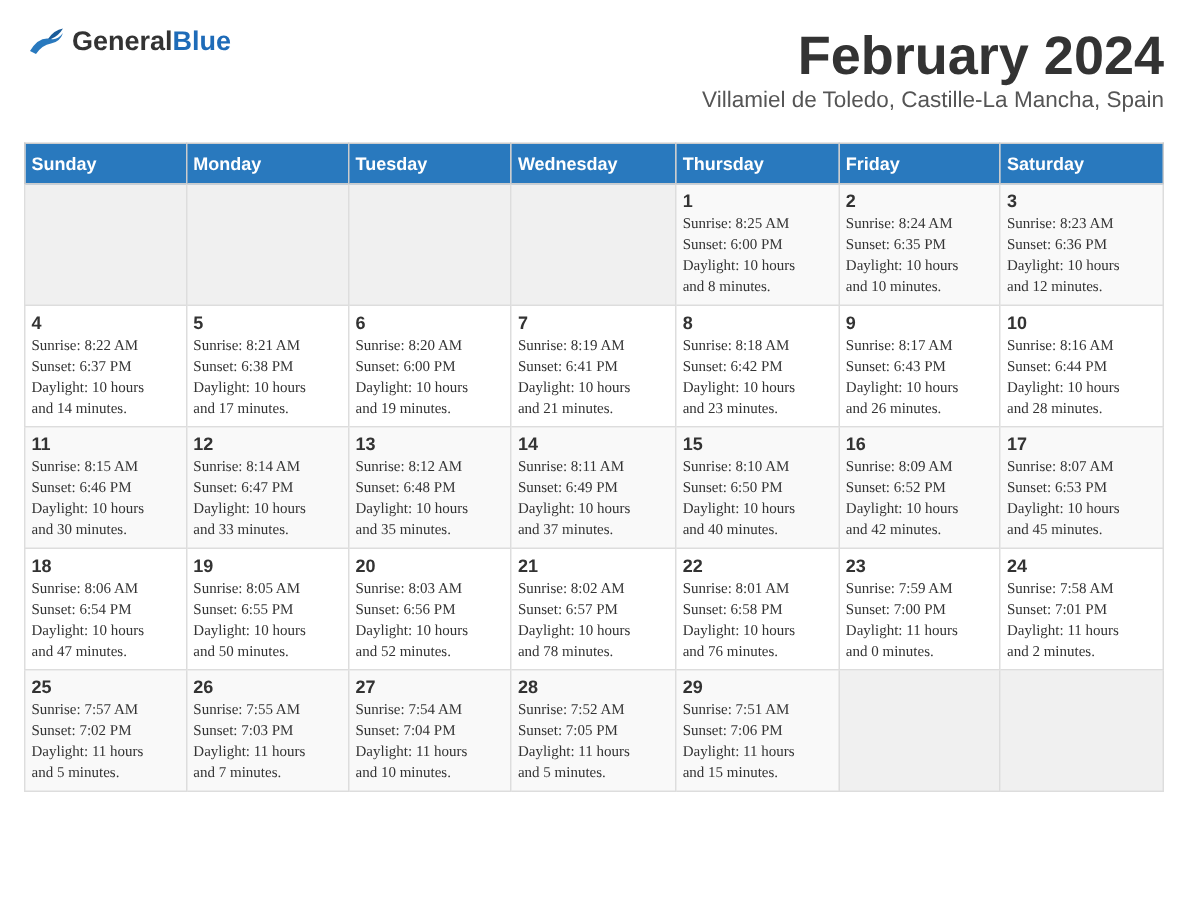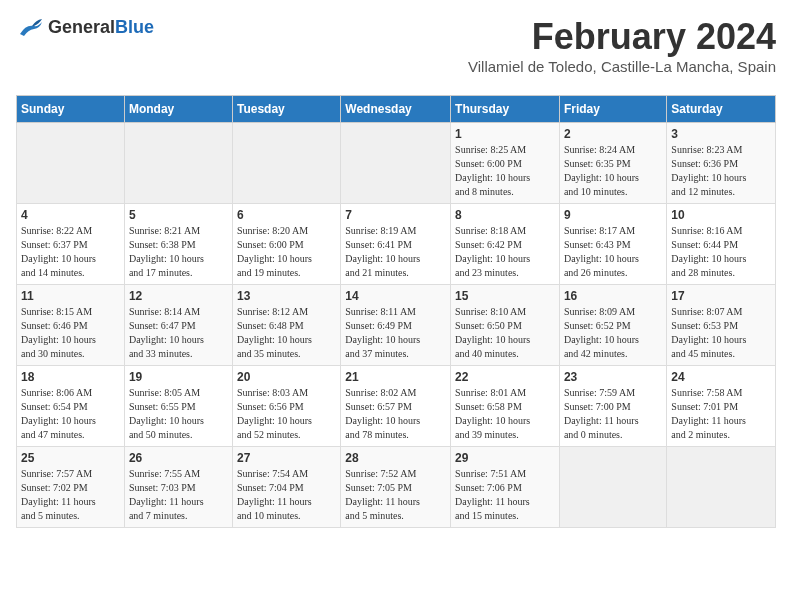--- a/index.html
+++ b/index.html
@@ -319,21 +319,21 @@
             <div>Daylight: 10 hours</div>
             <div>and 78 minutes.</div>
           </div>
         </td>
         <td>
           <span class="day-number">22</span>
           <div class="day-info">
             <div>Sunrise: 8:01 AM</div>
             <div>Sunset: 6:58 PM</div>
             <div>Daylight: 10 hours</div>
-            <div>and 39 minutes.</div>
+            <div>and 76 minutes.</div>
           </div>
         </td>
         <td>
           <span class="day-number">23</span>
           <div class="day-info">
             <div>Sunrise: 7:59 AM</div>
             <div>Sunset: 7:00 PM</div>
             <div>Daylight: 11 hours</div>
             <div>and 0 minutes.</div>
           </div>

